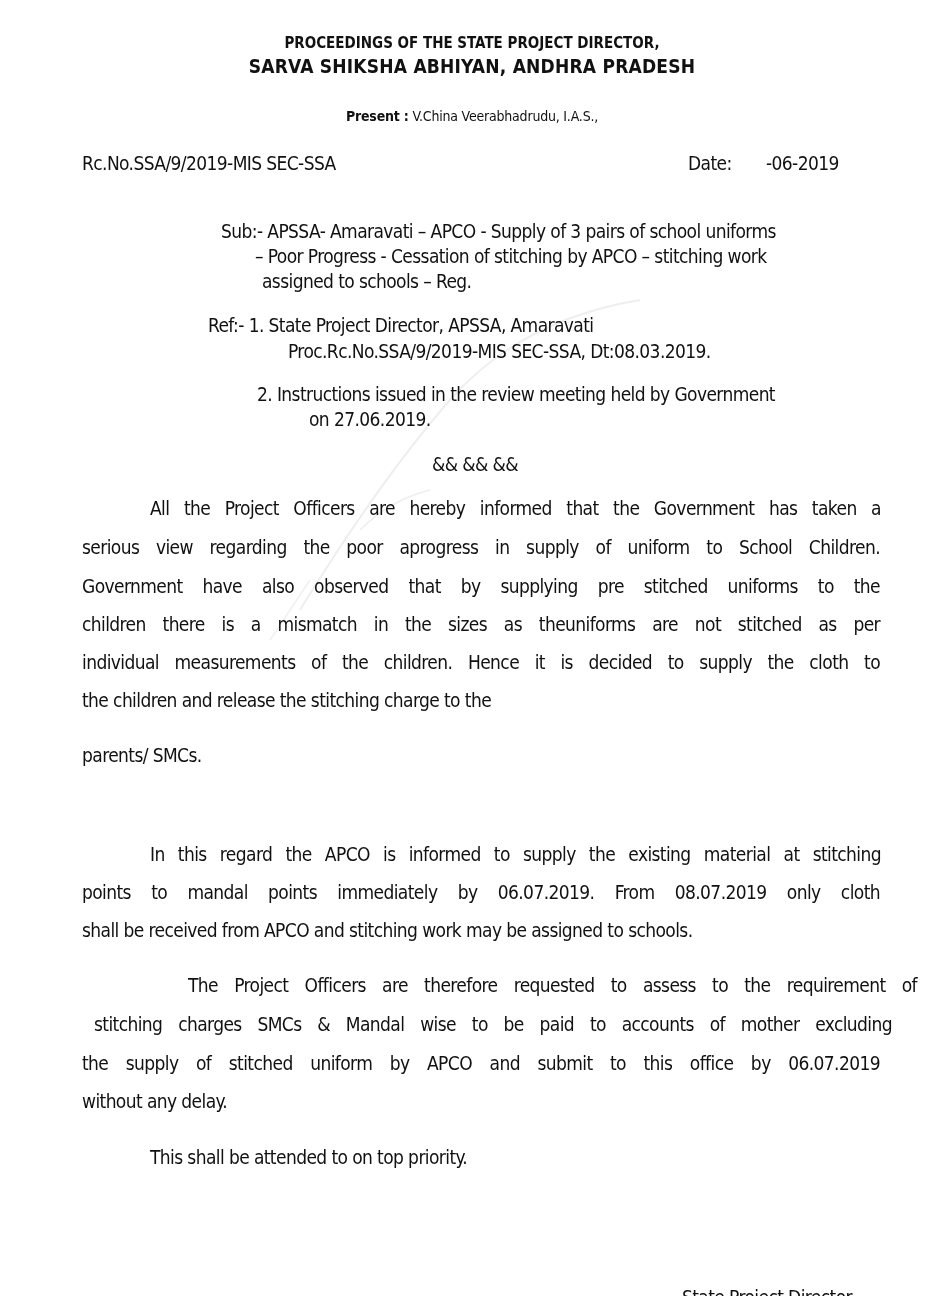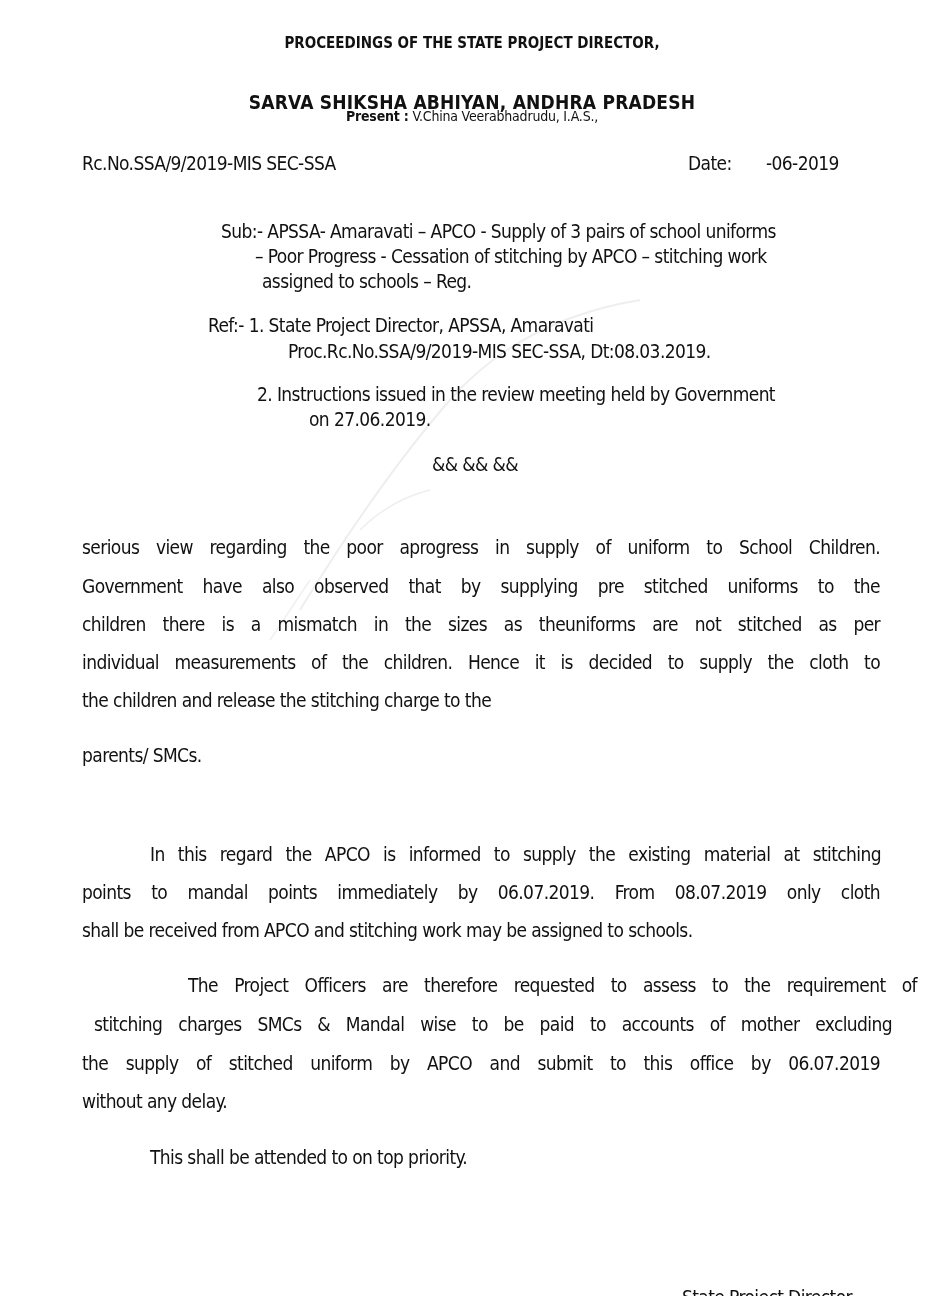--- a/index.html
+++ b/index.html
@@ -45,38 +45,39 @@
 
 <div class="page">
 
   <svg class="watermark" viewBox="0 0 420 380">
     <path d="M60 330 Q140 200 210 120 T400 20" stroke="#777" stroke-width="2" fill="none"></path>
     <path d="M120 250 Q150 220 190 210" stroke="#777" stroke-width="1.5" fill="none"></path>
     <path d="M30 360 L70 300" stroke="#888" stroke-width="1.5" fill="none"></path>
   </svg>
 
   <div class="line center hdr1" style="top:31px;">PROCEEDINGS OF THE STATE PROJECT DIRECTOR,</div>
-  <div class="line center hdr2" style="top:54px;margin-top:36px;">SARVA SHIKSHA ABHIYAN, ANDHRA PRADESH</div>
+  <div class="line center hdr2" style="top:54px;">SARVA SHIKSHA ABHIYAN, ANDHRA PRADESH</div>
   <div class="line center present" style="top:104px;"><b>Present :</b><span> V.China Veerabhadrudu, I.A.S.,</span></div>
 
   <div class="line" style="left:82px; top:151px;">Rc.No.SSA/9/2019-MIS SEC-SSA</div>
   <div class="line" style="left:688px; top:151px;">Date:</div>
   <div class="line" style="left:766px; top:151px;">-06-2019</div>
 
   <div class="line" style="left:221px; top:219px;">Sub:- APSSA- Amaravati – APCO - Supply of 3 pairs of school uniforms</div>
   <div class="line" style="left:262px; top:269px;">assigned to schools – Reg.</div>
   <div class="line" style="left:255px; top:244px;">– Poor Progress -  Cessation of stitching by APCO – stitching work</div>
 
   <div class="line" style="left:208px; top:313px;">Ref:- 1. State Project Director, APSSA, Amaravati</div>
   <div class="line" style="left:288px; top:339px;">Proc.Rc.No.SSA/9/2019-MIS SEC-SSA, Dt:08.03.2019.</div>
   <div class="line" style="left:257px; top:382px;">2. Instructions issued in the review meeting held by Government</div>
   <div class="line" style="left:309px; top:407px;">on 27.06.2019.</div>
 
   <div class="line" style="left:432px; top:452px;">&amp;&amp; &amp;&amp; &amp;&amp;</div>
 
+  <div class="line just" style="left:150px; top:496px; width:731px;">All the Project Officers are hereby informed that the Government has taken a</div>
   <div class="line just" style="left:82px; top:535px;">serious view regarding the  poor aprogress in supply of uniform to School Children.</div>
   <div class="line just" style="left:82px; top:574px;">Government have also observed that by supplying pre stitched uniforms to the</div>
   <div class="line just" style="left:82px; top:612px;">children there is a mismatch in the sizes as theuniforms are not stitched as per</div>
   <div class="line just" style="left:82px; top:650px;">individual measurements of the children. Hence it is decided to supply the cloth to</div>
   <div class="line" style="left:82px; top:688px;">the children and release the stitching charge to the</div>
   <div class="line" style="left:82px; top:743px;">parents/ SMCs.</div>
 
   <div class="line just" style="left:150px; top:842px; width:731px;">In this regard the APCO is informed to supply the existing material at stitching</div>
   <div class="line just" style="left:82px; top:880px;">points to mandal points immediately by 06.07.2019.  From 08.07.2019 only cloth</div>
   <div class="line" style="left:82px; top:918px;">shall be received from APCO and stitching work may be assigned to schools.</div>

